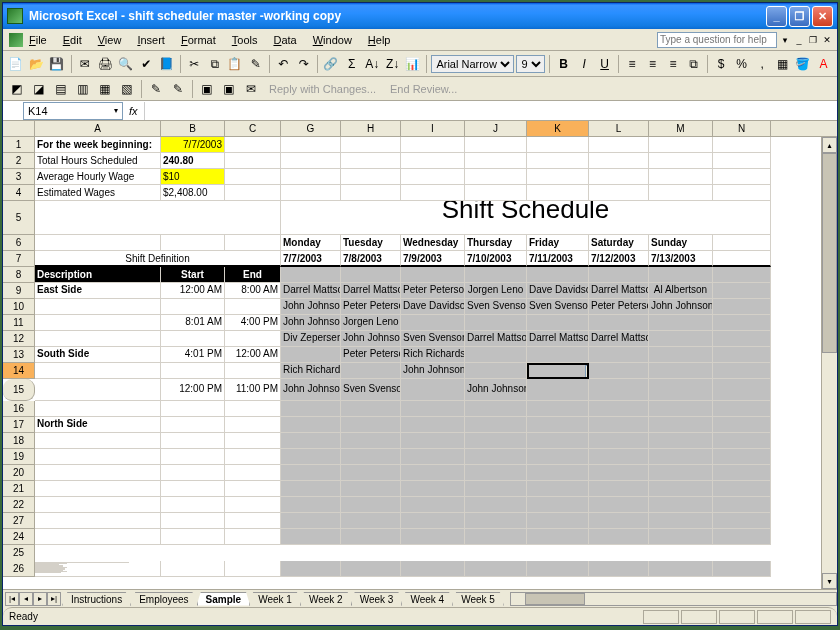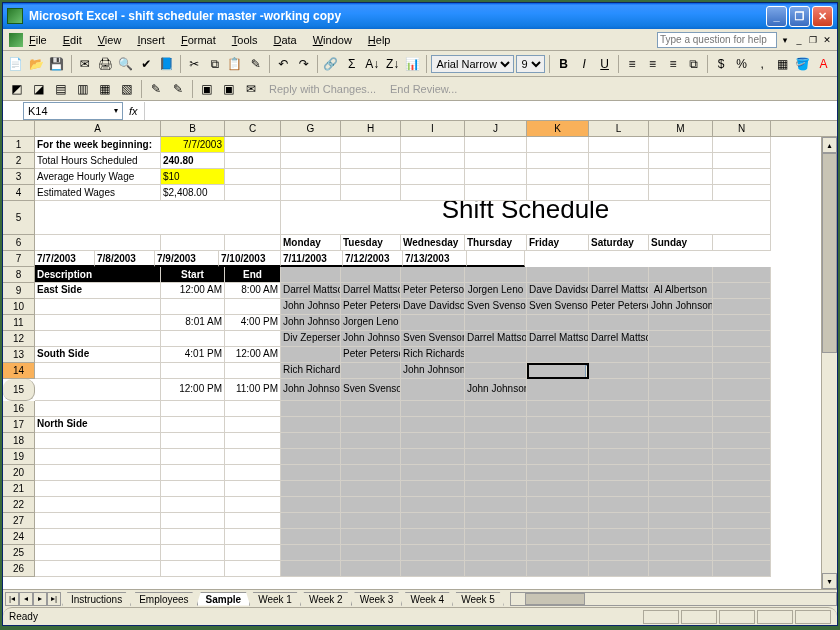--- a/index.html
+++ b/index.html
@@ -259,20 +259,21 @@
           <div class="cell bold" style="width: 60px;">Tuesday</div>
           <div class="cell bold" style="width: 64px;">Wednesday</div>
           <div class="cell bold" style="width: 62px;">Thursday</div>
           <div class="cell bold" style="width: 62px;">Friday</div>
           <div class="cell bold" style="width: 60px;">Saturday</div>
           <div class="cell bold" style="width: 64px;">Sunday</div>
           <div class="cell " style="width: 58px;"></div>
         </div>
         <div class="row">
           <div class="row-hdr">7</div>
+          <div class="cell center thick-btm" style="width: 246px;">Shift Definition</div>
           <div class="cell bold thick-btm" style="width: 60px;">7/7/2003</div>
           <div class="cell bold thick-btm" style="width: 60px;">7/8/2003</div>
           <div class="cell bold thick-btm" style="width: 64px;">7/9/2003</div>
           <div class="cell bold thick-btm" style="width: 62px;">7/10/2003</div>
           <div class="cell bold thick-btm" style="width: 62px;">7/11/2003</div>
           <div class="cell bold thick-btm" style="width: 60px;">7/12/2003</div>
           <div class="cell bold thick-btm" style="width: 64px;">7/13/2003</div>
           <div class="cell thick-btm" style="width: 58px;"></div>
         </div>
         <div class="row">
@@ -506,21 +507,21 @@
           <div class="cell right" style="width: 56px; height: 16px; line-height: 14px;"></div>
           <div class="cell grey center" style="width: 60px; height: 16px; line-height: 14px;"></div>
           <div class="cell grey center" style="width: 60px; height: 16px; line-height: 14px;"></div>
           <div class="cell grey center" style="width: 64px; height: 16px; line-height: 14px;"></div>
           <div class="cell grey center" style="width: 62px; height: 16px; line-height: 14px;"></div>
           <div class="cell grey center" style="width: 62px; height: 16px; line-height: 14px;"></div>
           <div class="cell grey center" style="width: 60px; height: 16px; line-height: 14px;"></div>
           <div class="cell grey center" style="width: 64px; height: 16px; line-height: 14px;"></div>
           <div class="cell grey" style="width: 58px; height: 16px; line-height: 14px;"></div>
         </div>
-        <div class="row" style="height: 16px;">
+        <div class="row" style="height: 16px; flex-direction: column;">
           <div class="row-hdr" style="line-height: 16px;">25</div>
           <div class="cell bold" style="width: 126px; height: 16px; line-height: 14px;"></div>
           <div class="cell right" style="width: 64px; height: 16px; line-height: 14px;"></div>
           <div class="cell right" style="width: 56px; height: 16px; line-height: 14px;"></div>
           <div class="cell grey center" style="width: 60px; height: 16px; line-height: 14px;"></div>
           <div class="cell grey center" style="width: 60px; height: 16px; line-height: 14px;"></div>
           <div class="cell grey center" style="width: 64px; height: 16px; line-height: 14px;"></div>
           <div class="cell grey center" style="width: 62px; height: 16px; line-height: 14px;"></div>
           <div class="cell grey center" style="width: 62px; height: 16px; line-height: 14px;"></div>
           <div class="cell grey center" style="width: 60px; height: 16px; line-height: 14px;"></div>

